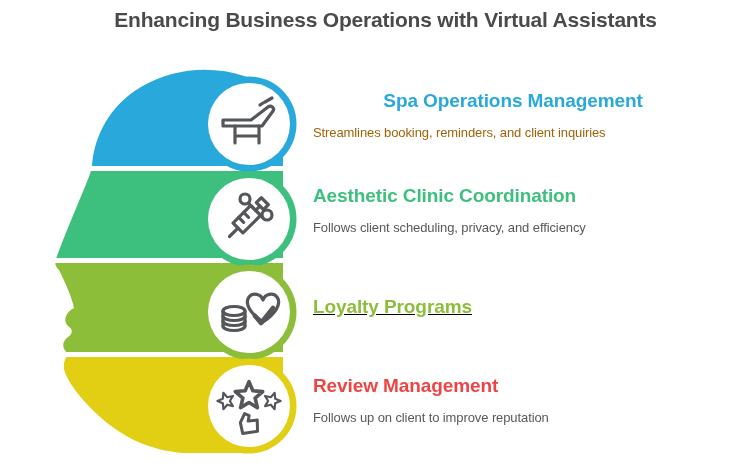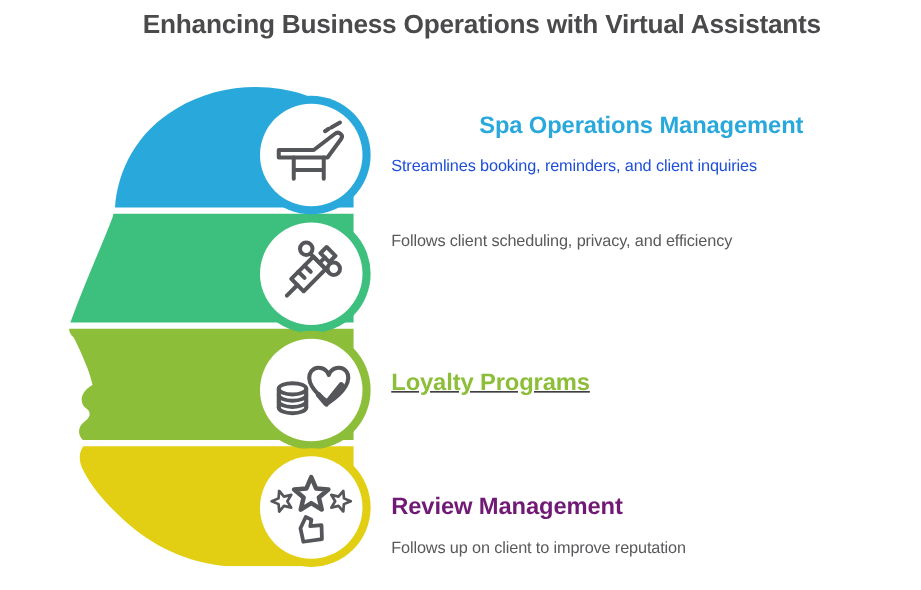--- a/index.html
+++ b/index.html
@@ -110,29 +110,30 @@
     <g transform="translate(249,406)" fill="none" stroke-width="3" stroke-linecap="round" stroke-linejoin="round" stroke="#55565A">
       <path transform="translate(0,-10) scale(1.2)" d="M 0 -12 L 3.2 -4.4 L 11.4 -3.7 L 5.1 1.7 L 7 9.7 L 0 5.4 L -7 9.7 L -5.1 1.7 L -11.4 -3.7 L -3.2 -4.4 Z"></path>
       <path transform="translate(-23,-5) scale(0.72) rotate(-18)" d="M 0 -12 L 3.2 -4.4 L 11.4 -3.7 L 5.1 1.7 L 7 9.7 L 0 5.4 L -7 9.7 L -5.1 1.7 L -11.4 -3.7 L -3.2 -4.4 Z"></path>
       <path transform="translate(23,-5) scale(0.72) rotate(18)" d="M 0 -12 L 3.2 -4.4 L 11.4 -3.7 L 5.1 1.7 L 7 9.7 L 0 5.4 L -7 9.7 L -5.1 1.7 L -11.4 -3.7 L -3.2 -4.4 Z"></path>
       <path transform="translate(-1,14) rotate(-12)" d="M -8 1 L -2 -7 L 2 -4 L 0 1 L 9 2 L 7 13 L -8 12 Z"></path>
     </g>
   </svg>
 
   <div class="section sec-1">
     <h2 class="section-heading" style="color: rgb(41, 169, 219); text-align: center;">Spa Operations Management</h2>
-    <p class="section-desc" style="color: #1d4ed8; margin-top: 12px;">Streamlines booking, reminders, and client inquiries</p>
+    <p class="section-desc" style="color: #a16207; margin-top: 12px;">Streamlines booking, reminders, and client inquiries</p>
   </div>
 
   <div class="section sec-2">
+    <h2 class="section-heading" style="color: rgb(61, 192, 126);">Aesthetic Clinic Coordination</h2>
     <p class="section-desc" style="color: rgb(88, 89, 91);">Follows client scheduling, privacy, and efficiency</p>
   </div>
 
   <div class="section sec-3">
     <h2 class="section-heading" style="color: rgb(141, 190, 58);">Loyalty Programs</h2>
   </div>
 
   <div class="section sec-4">
-    <h2 class="section-heading" style="color: #701a75; margin-top: 20px;">Review Management</h2>
+    <h2 class="section-heading" style="color: #ef4444;">Review Management</h2>
     <p class="section-desc" style="color: rgb(88, 89, 91);">Follows up on client to improve reputation</p>
   </div>
 
 </div>
 
 </body></html>

